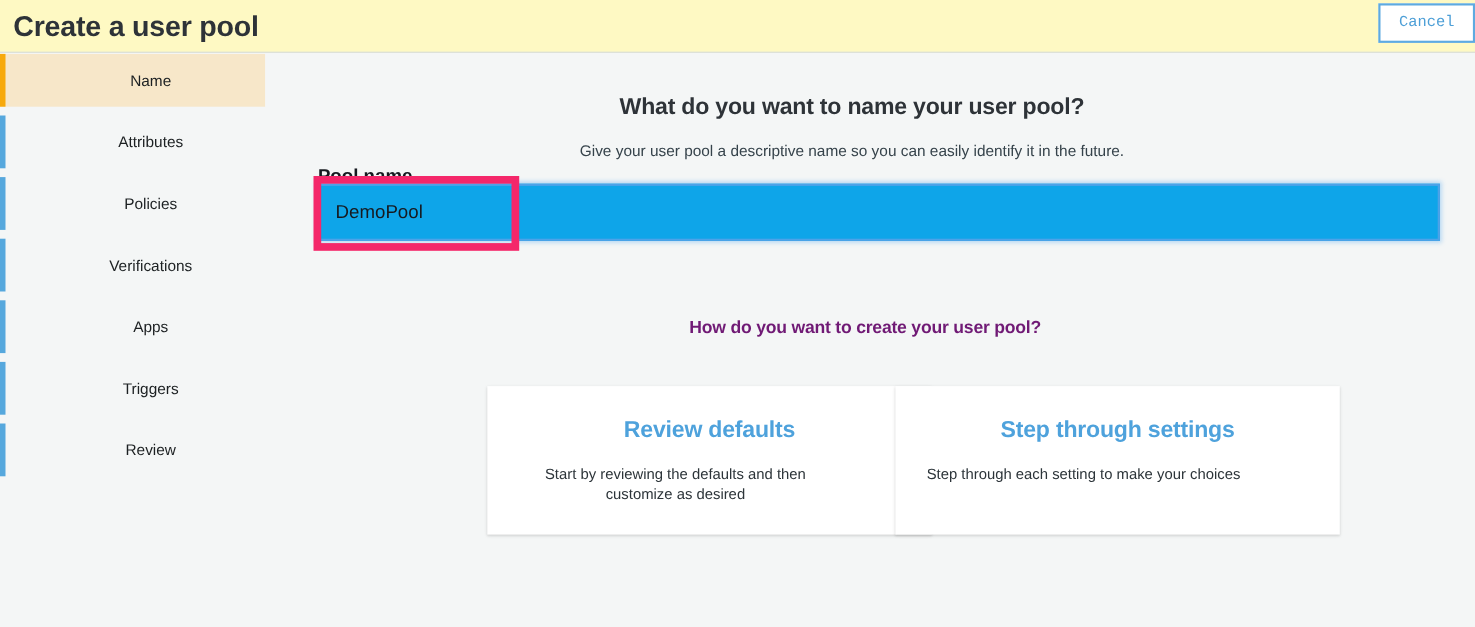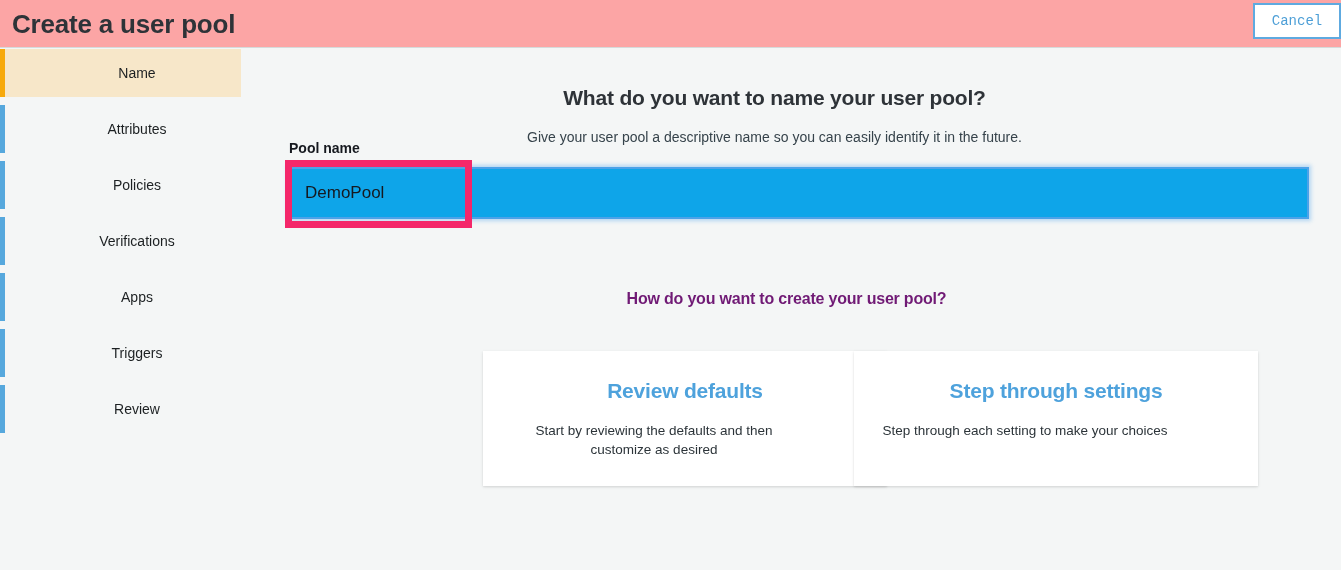--- a/index.html
+++ b/index.html
@@ -16,21 +16,21 @@
     overflow: hidden;
     position: relative;
   }
 
   
   #app-header {
     position: absolute;
     top: 0; left: 0;
     width: 1341px;
     height: 48px;
-    background: #fca5a5;
+    background: #fef9c3;
     border-bottom: 1px solid #d5dbdb;
   }
   #page-title {
     position: absolute;
     left: 12px;
     top: 8px;
     font-size: 26px;
     font-weight: bold;
     letter-spacing: -0.2px;
     color: #2e3338;
@@ -116,22 +116,22 @@
     left: 0;
     top: 66px;
     width: 1067px;
     text-align: center;
     font-size: 14px;
     color: #36434b;
   }
   #pool-name-label {
     position: absolute;
     left: 48px;
-    top: 91px;
-    font-size: 14px;
+    top: 101px;
+    font-size: 17px;
     font-weight: bold;
     color: #16191f;
   }
   #pool-name-input {
     position: absolute;
     left: 48px;
     top: 118px;
     width: 1020px;
     height: 52px;
     background: #0ea5e9;
@@ -176,21 +176,20 @@
     height: 135px;
   }
   .option-card {
     position: absolute;
     top: 0;
     width: 404px;
     height: 135px;
     background: #ffffff;
     box-shadow: 0 1px 2px 0 rgba(0,0,0,0.10), 0 1px 4px 0 rgba(0,0,0,0.06);
     cursor: pointer;
-    margin-left: 40px;
   }
   #option-card-review-defaults { left: 0; }
   #option-card-step-through   { left: 371px; }
 
   .option-title {
     position: absolute;
     top: 28px;
     left: 0;
     width: 100%;
     text-align: center;

